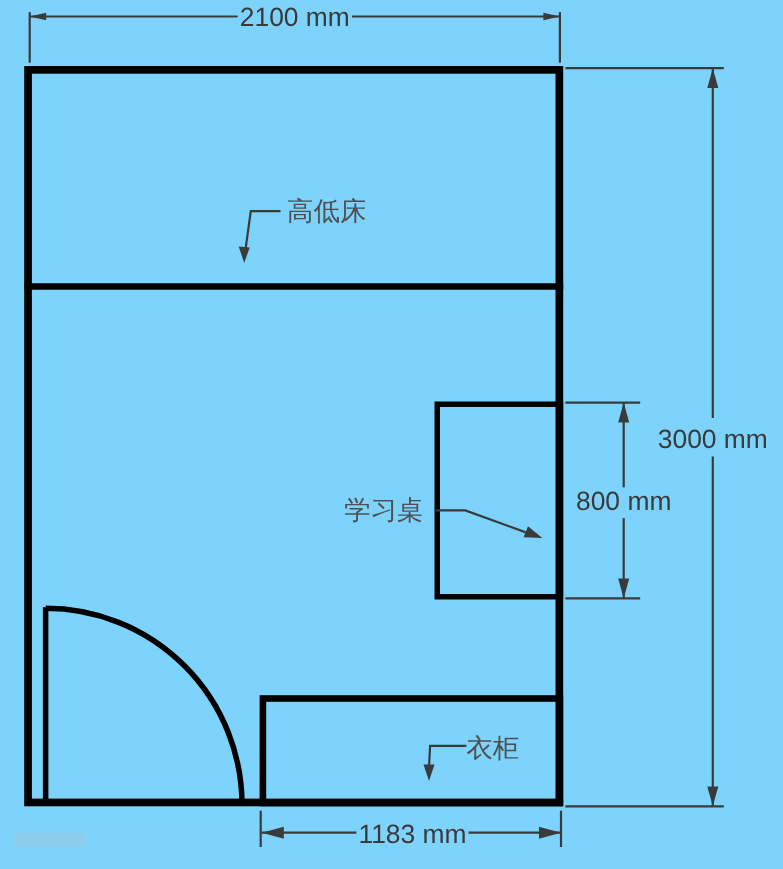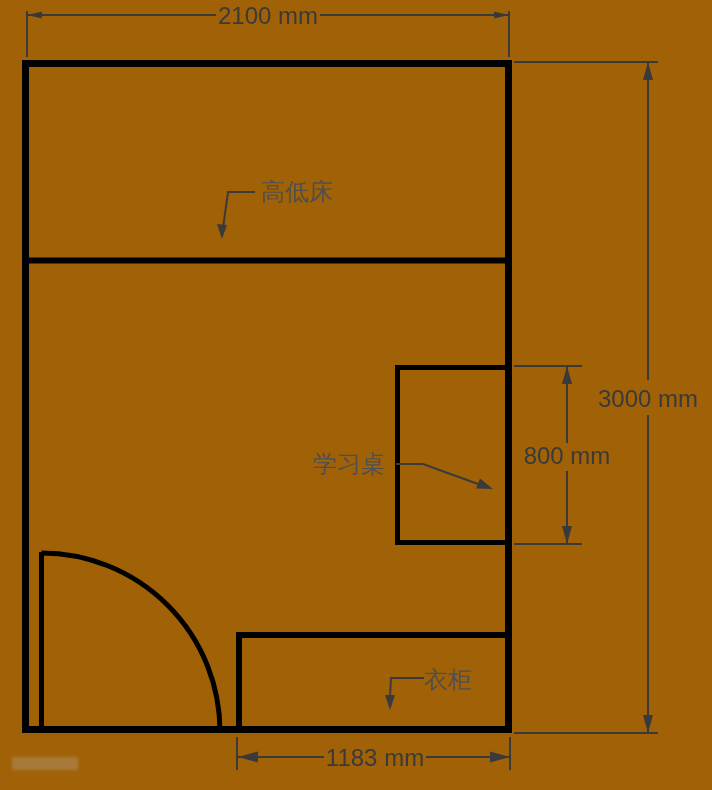--- a/index.html
+++ b/index.html
@@ -4,21 +4,21 @@
 <style>
   html, body {
     margin: 0;
     padding: 0;
     background: #ffffff;
   }
   .canvas {
     position: relative;
     width: 712px;
     height: 790px;
-    background: #a16207;
+    background: #7dd3fc;
     font-family: "Liberation Sans", "DejaVu Sans", sans-serif;
     overflow: hidden;
   }
   svg { display: block; }
 
   .wall {
     fill: none;
     stroke: #000000;
     stroke-width: 7;
   }

